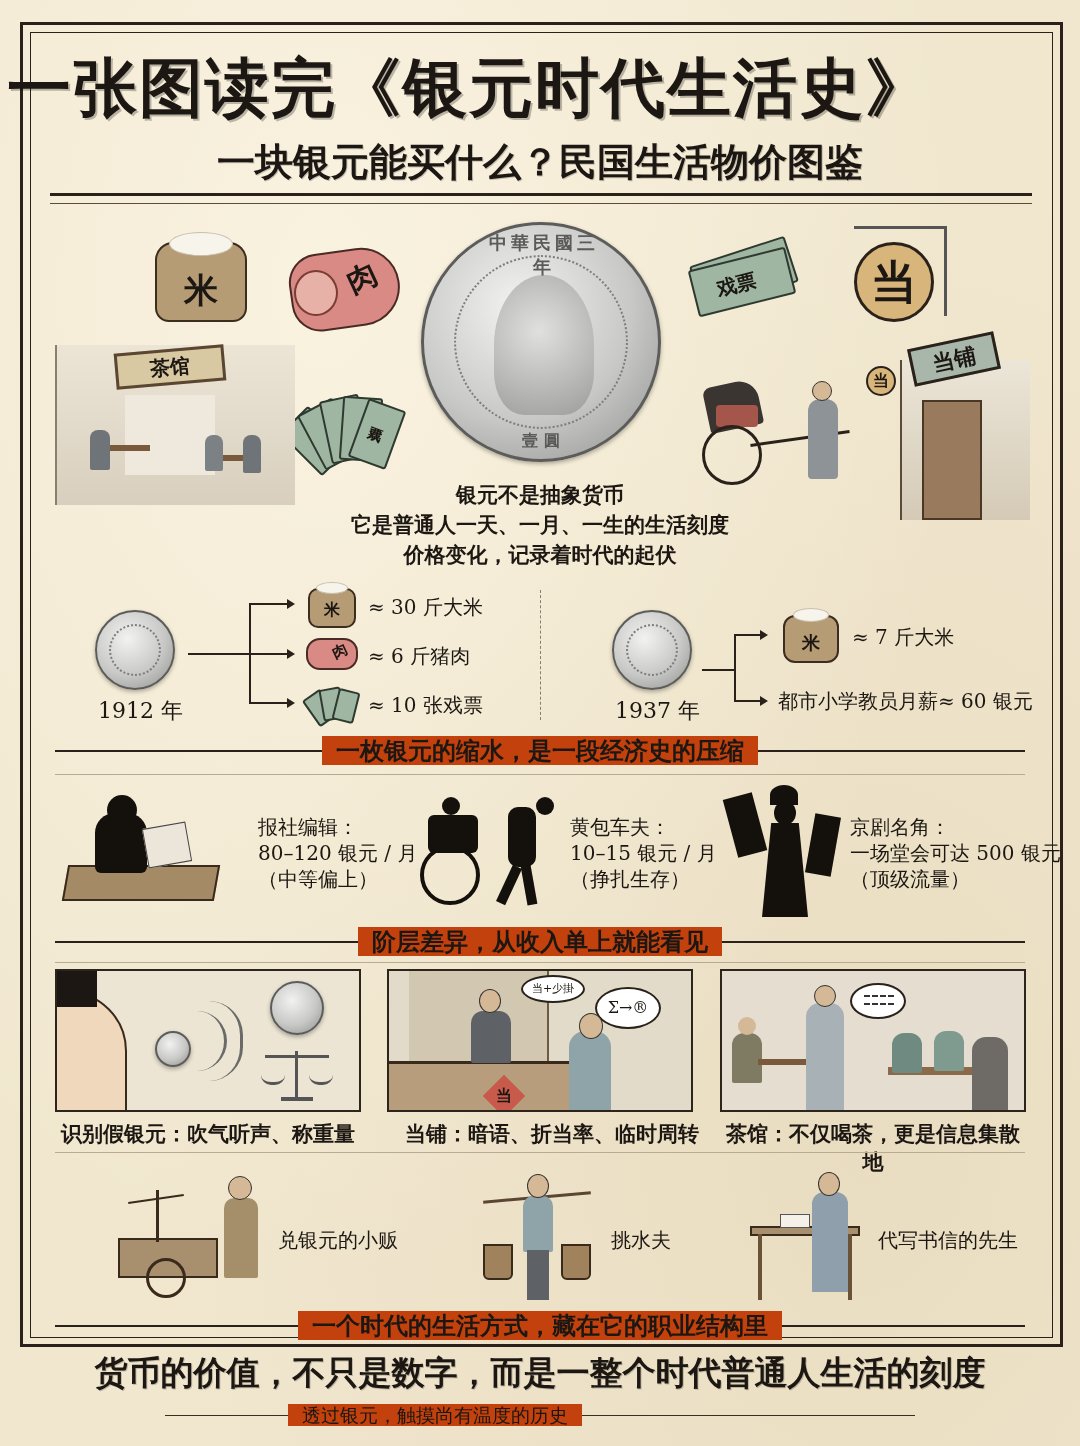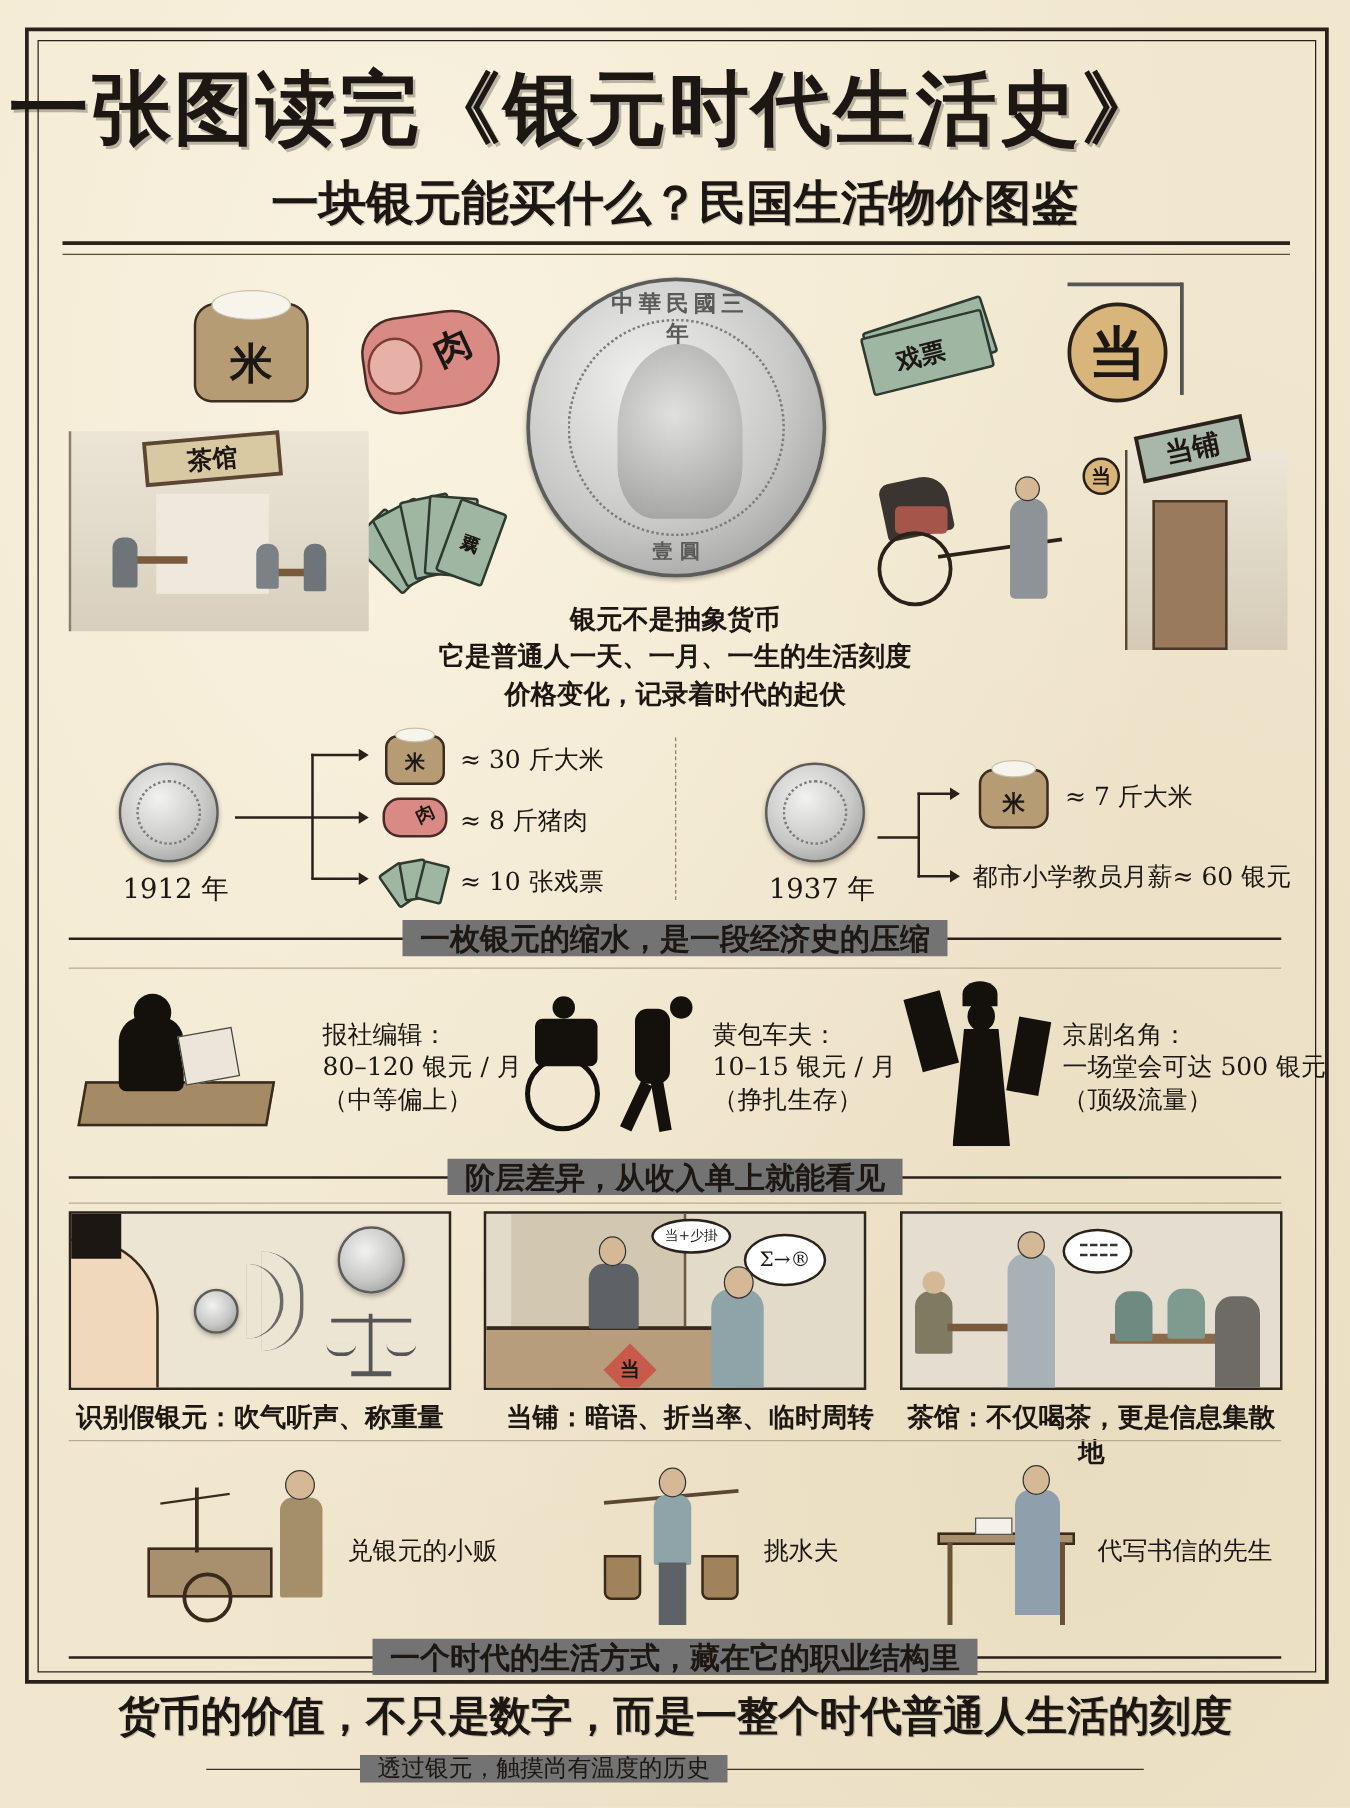--- a/index.html
+++ b/index.html
@@ -78,21 +78,21 @@
     border-top:5px solid transparent; border-bottom:5px solid transparent;
     border-left:8px solid #2a221a;
   }
   .price-text { position:absolute; font-size: 20px; white-space: nowrap; font-family:"DejaVu Serif", serif; }
   .year-text { position:absolute; font-size: 22px; }
 
   .section-caption {
     position:absolute; left:0; width:1080px; text-align:center;
     font-size: 24px; font-weight:bold;
   }
-  .caption-bg { background:#737373; padding:0 14px; position:relative;text-align:center; }
+  .caption-bg { background:#c2410c; padding:0 14px; position:relative;text-align:center; }
 
   .job-text { position:absolute; font-size: 20px; line-height: 26px; }
 
   .silhouette { position:absolute; background:#14100c; }
 
   .panel-caption { position:absolute; font-size: 21px; font-weight:bold; text-align:center; }
 
   .footer-main {
     left:0; width:1080px; top:1350px; text-align:center;
     font-size: 33px; font-weight:bold; line-height:46px;
@@ -204,21 +204,21 @@
   <div class="sack" style="position:absolute;left:0;top:8px;width:48px;height:40px;border-radius:10px;"></div>
   <div class="sack-top" style="left:8px;top:2px;width:32px;height:12px;"></div>
   <div class="sack-label" style="left:12px;top:20px;width:24px;font-size:16px;">米</div>
 </div>
 <div class="price-text" style="left:368px;top:594px;">≈ 30 斤大米</div>
 
 <div class="illus" style="left:306px;top:638px;width:52px;height:34px;">
   <div class="meat" style="position:absolute;left:0;top:0;width:52px;height:32px;border-radius:14px;"></div>
   <div class="sack-label" style="left:22px;top:4px;width:24px;font-size:15px;transform:rotate(-25deg);">肉</div>
 </div>
-<div class="price-text" style="left:368px;top:643px;">≈ 8 斤猪肉</div>
+<div class="price-text" style="left:368px;top:643px;">≈ 6 斤猪肉</div>
 
 <div class="illus" style="left:305px;top:684px;width:56px;height:42px;">
   <div class="ticket" style="left:4px;top:8px;width:22px;height:32px;transform:rotate(-35deg);"></div>
   <div class="ticket" style="left:16px;top:4px;width:22px;height:32px;transform:rotate(-10deg);"></div>
   <div class="ticket" style="left:30px;top:6px;width:22px;height:32px;transform:rotate(14deg);"></div>
 </div>
 <div class="price-text" style="left:368px;top:692px;">≈ 10 张戏票</div>
 
 <div class="abs" style="left:540px;top:590px;width:0;height:130px;border-left:1.5px dashed #8a7d6a;"></div>
 

